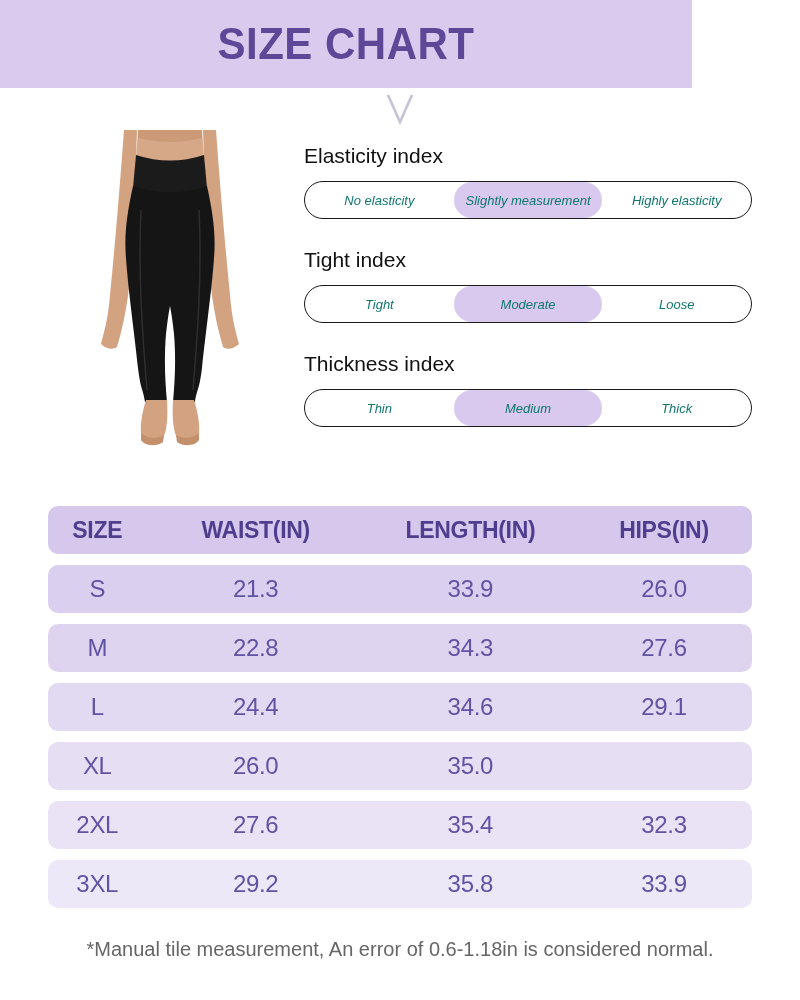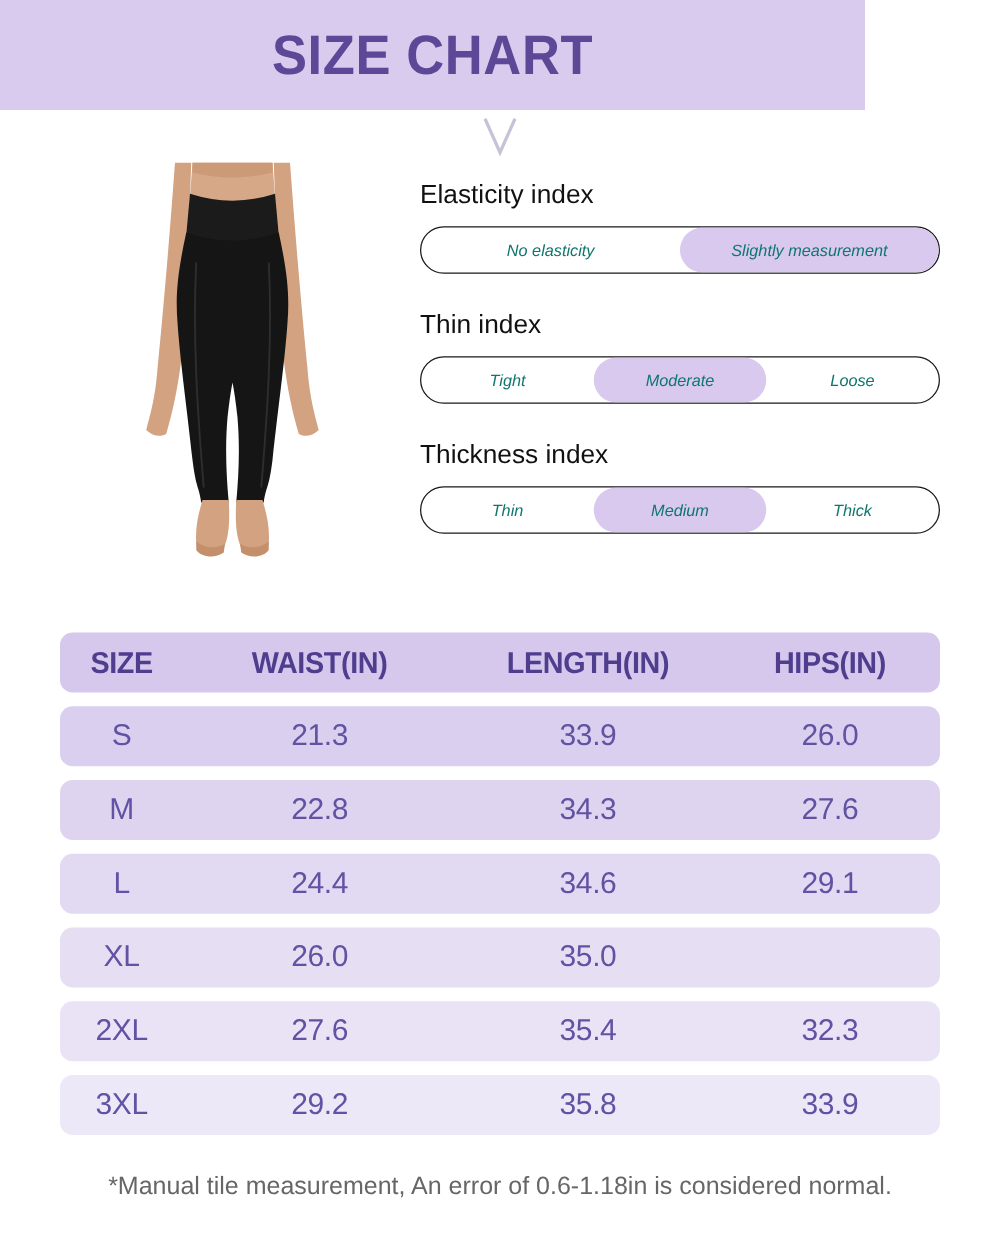--- a/index.html
+++ b/index.html
@@ -13,21 +13,21 @@
   }
   .banner h1 {
     font-size: 42px; font-weight: 800; letter-spacing: 0.5px;
     color: #5c4897; transform: scaleY(1.06);
   }
 
   
   .chevron-wrap { height: 42px; display: flex; align-items: center; justify-content: center; }
 
   
-  .content { display: flex; padding: 0 48px 0 60px; height: 332px; gap: 16px; }
+  .content { display: flex; padding: 0 48px 0 44px; height: 332px; }
   .figure-box { width: 250px; height: 330px; flex: 0 0 auto; }
   .indexes { flex: 1; margin-left: 10px; padding-top: 14px; }
   .index-group + .index-group { margin-top: 29px; }
   .index-heading { font-size: 21px; font-weight: 400; color: #111111; margin-bottom: 13px; }
   .index-pill {
     height: 38px; border: 1.5px solid #1a1a1a; border-radius: 999px;
     display: flex; align-items: stretch; overflow: hidden; background: #ffffff;
   }
   .index-option {
     flex: 1; display: flex; align-items: center; justify-content: center;
@@ -107,25 +107,26 @@
     </svg>
   </div>
 
   <div class="indexes">
 
     <div class="index-group">
       <div class="index-heading">Elasticity index</div>
       <div class="index-pill">
         <div class="index-option">No elasticity</div>
         <div class="index-option active">Slightly measurement</div>
+        <div class="index-option">Highly elasticity</div>
       </div>
     </div>
 
     <div class="index-group">
-      <div class="index-heading">Thin index</div>
+      <div class="index-heading">Tight index</div>
       <div class="index-pill">
         <div class="index-option">Tight</div>
         <div class="index-option active">Moderate</div>
         <div class="index-option">Loose</div>
       </div>
     </div>
 
     <div class="index-group">
       <div class="index-heading">Thickness index</div>
       <div class="index-pill">

